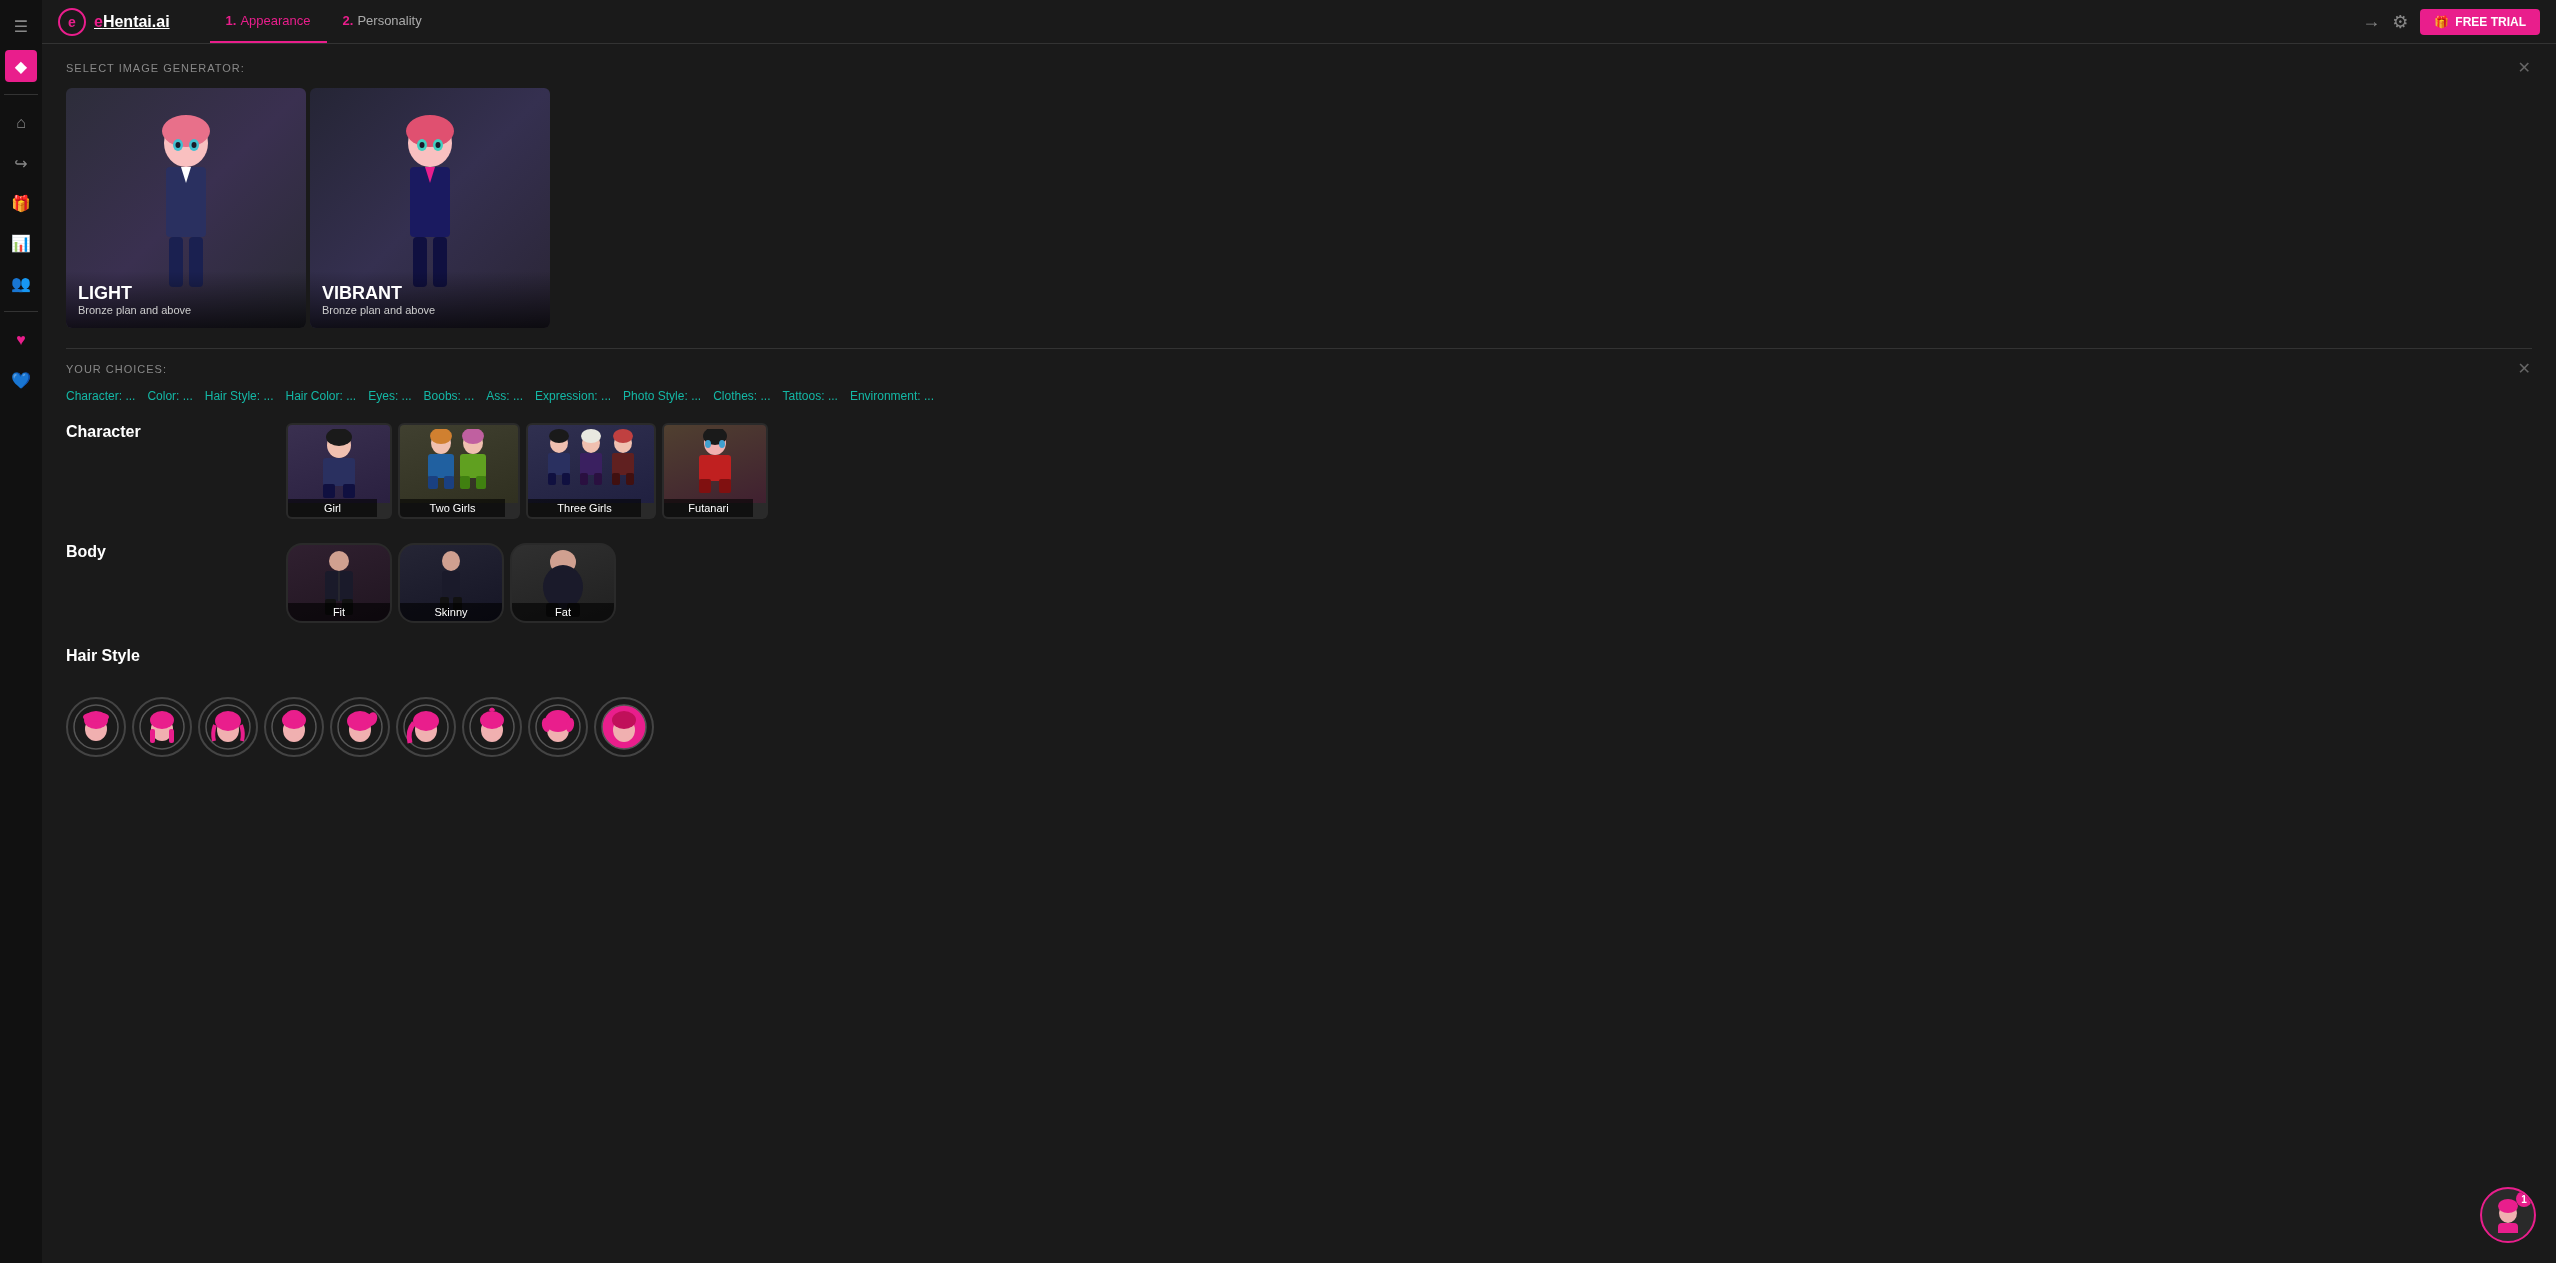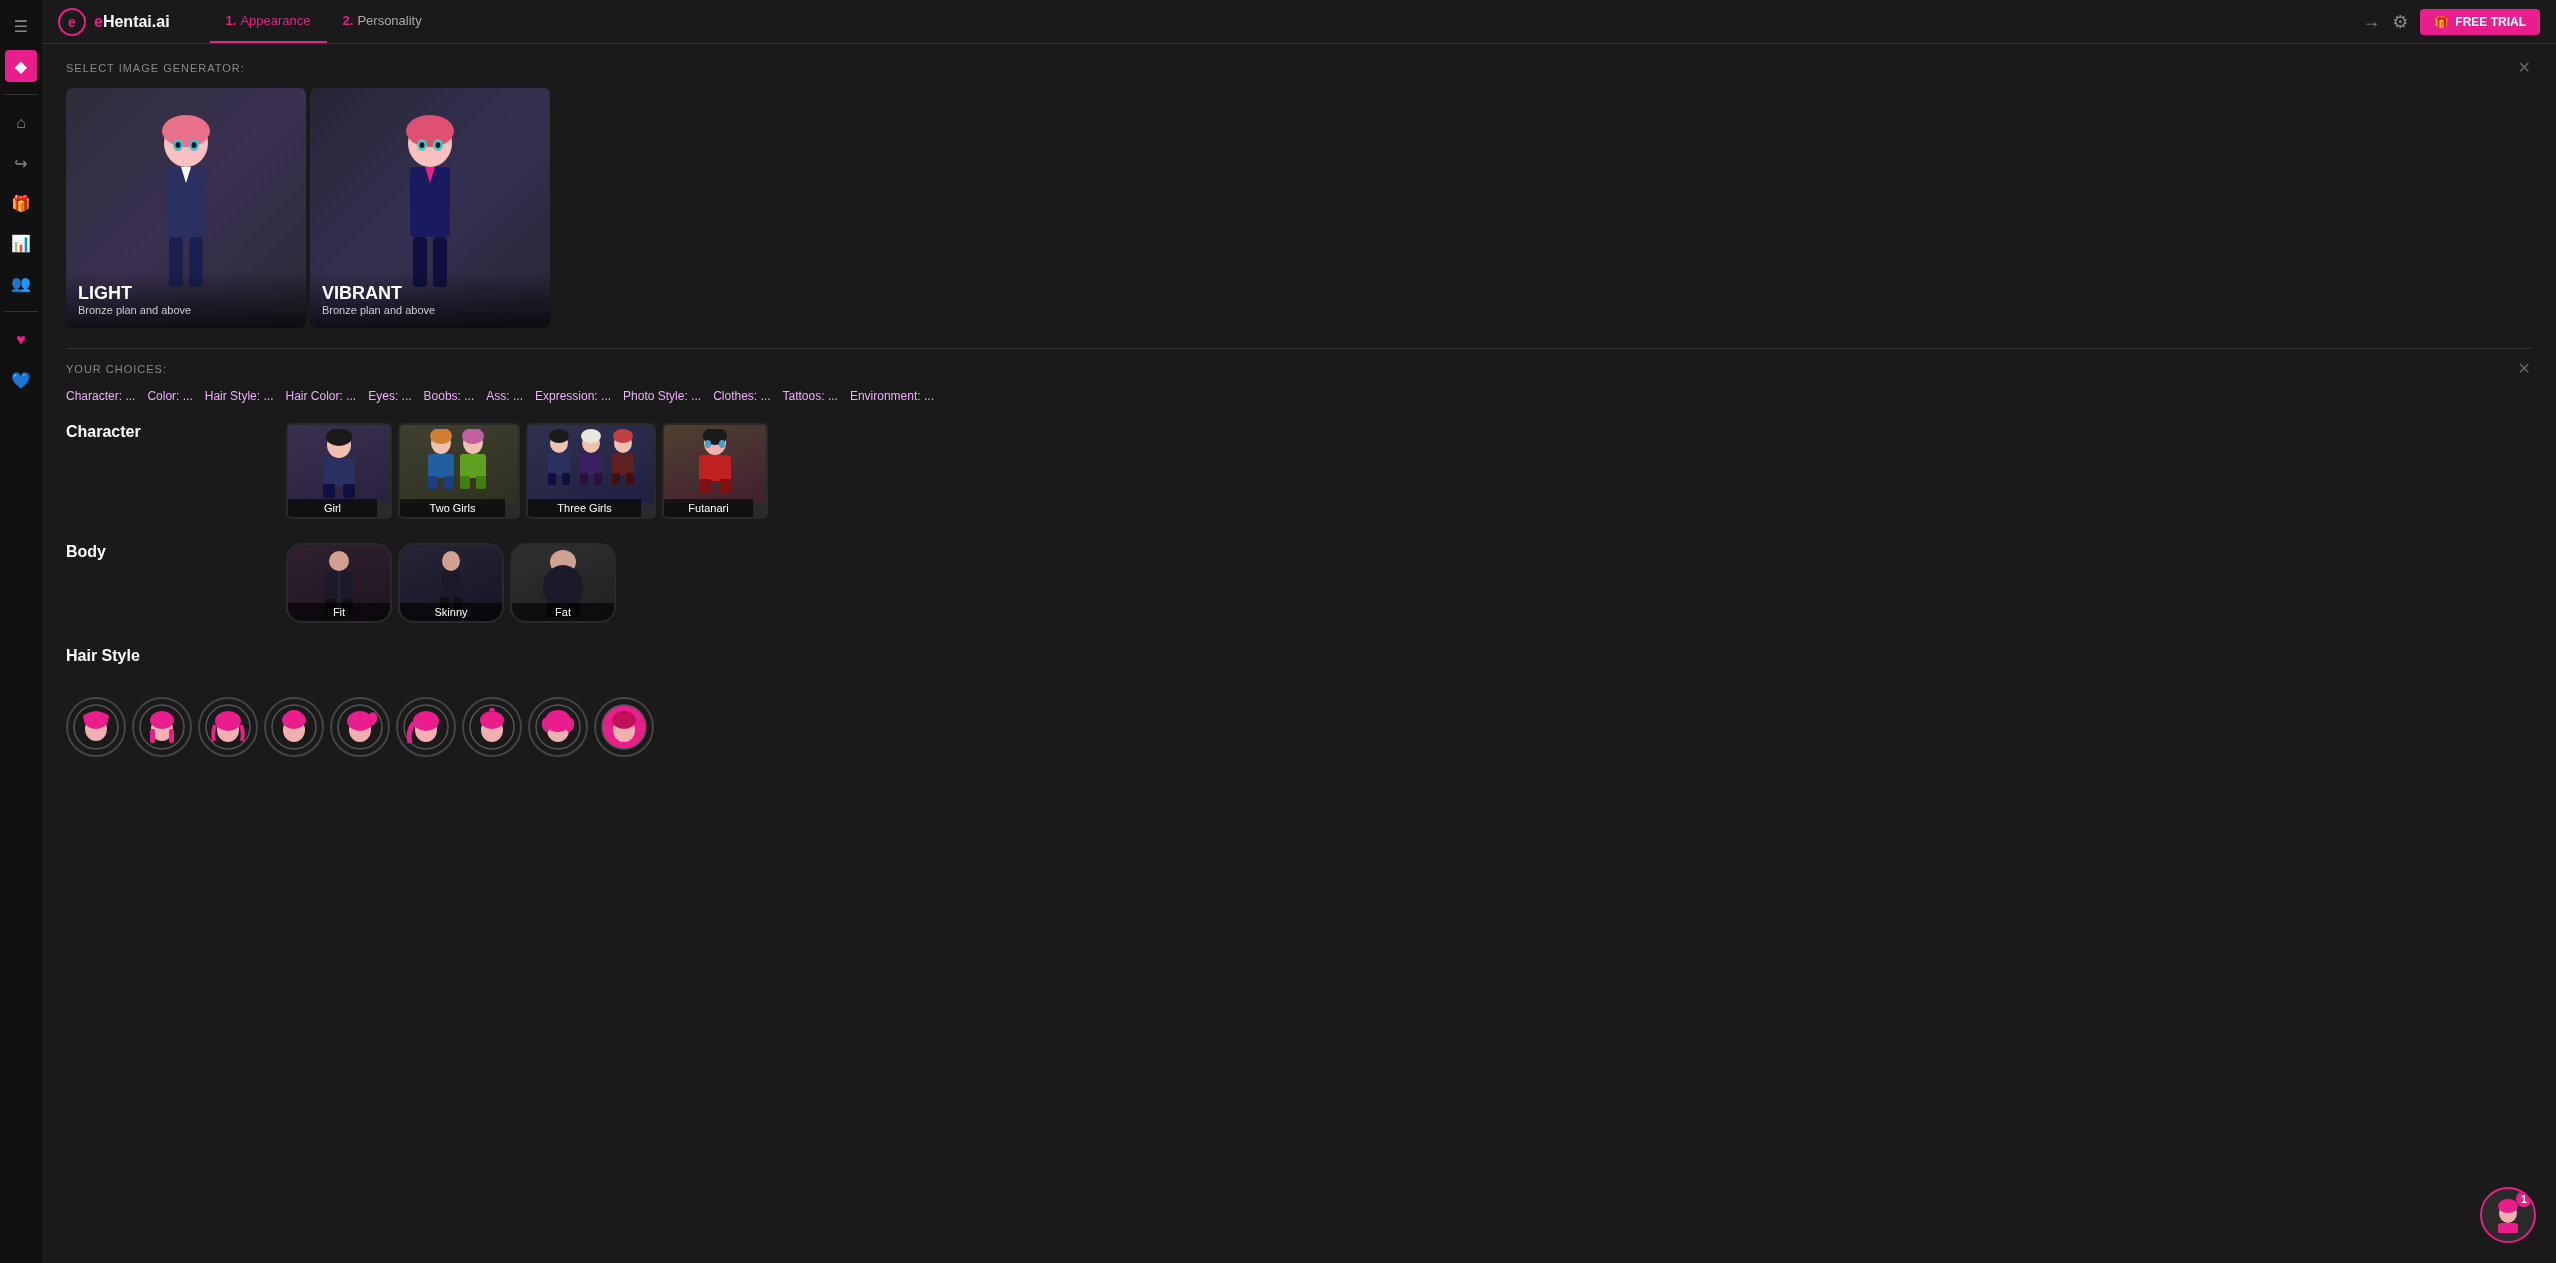--- a/index.html
+++ b/index.html
@@ -71,20 +71,21 @@
       margin-right: 20px;
     }
     .logo-icon {
       width: 28px;
       height: 28px;
     }
     .logo-text {
       font-size: 16px;
       font-weight: bold;
       color: #fff;
+      text-decoration: underline;
     }
     .logo-text span { color: #e91e8c; }
     .nav-tabs {
       display: flex;
       align-items: center;
       gap: 0;
       height: 100%;
     }
     .nav-tab {
       padding: 0 16px;
@@ -210,21 +211,21 @@
       border-top: 1px solid #333;
       margin: 12px 0;
     }
 
     
     .choices-row {
       display: flex;
       flex-wrap: wrap;
       gap: 12px;
       font-size: 12px;
-      color: #f0abfc;
+      color: #14b8a6;
       margin-bottom: 20px;
     }
 
     
     .char-section {
       margin-bottom: 24px;
     }
     .char-section-title {
       font-size: 16px;
       font-weight: bold;

